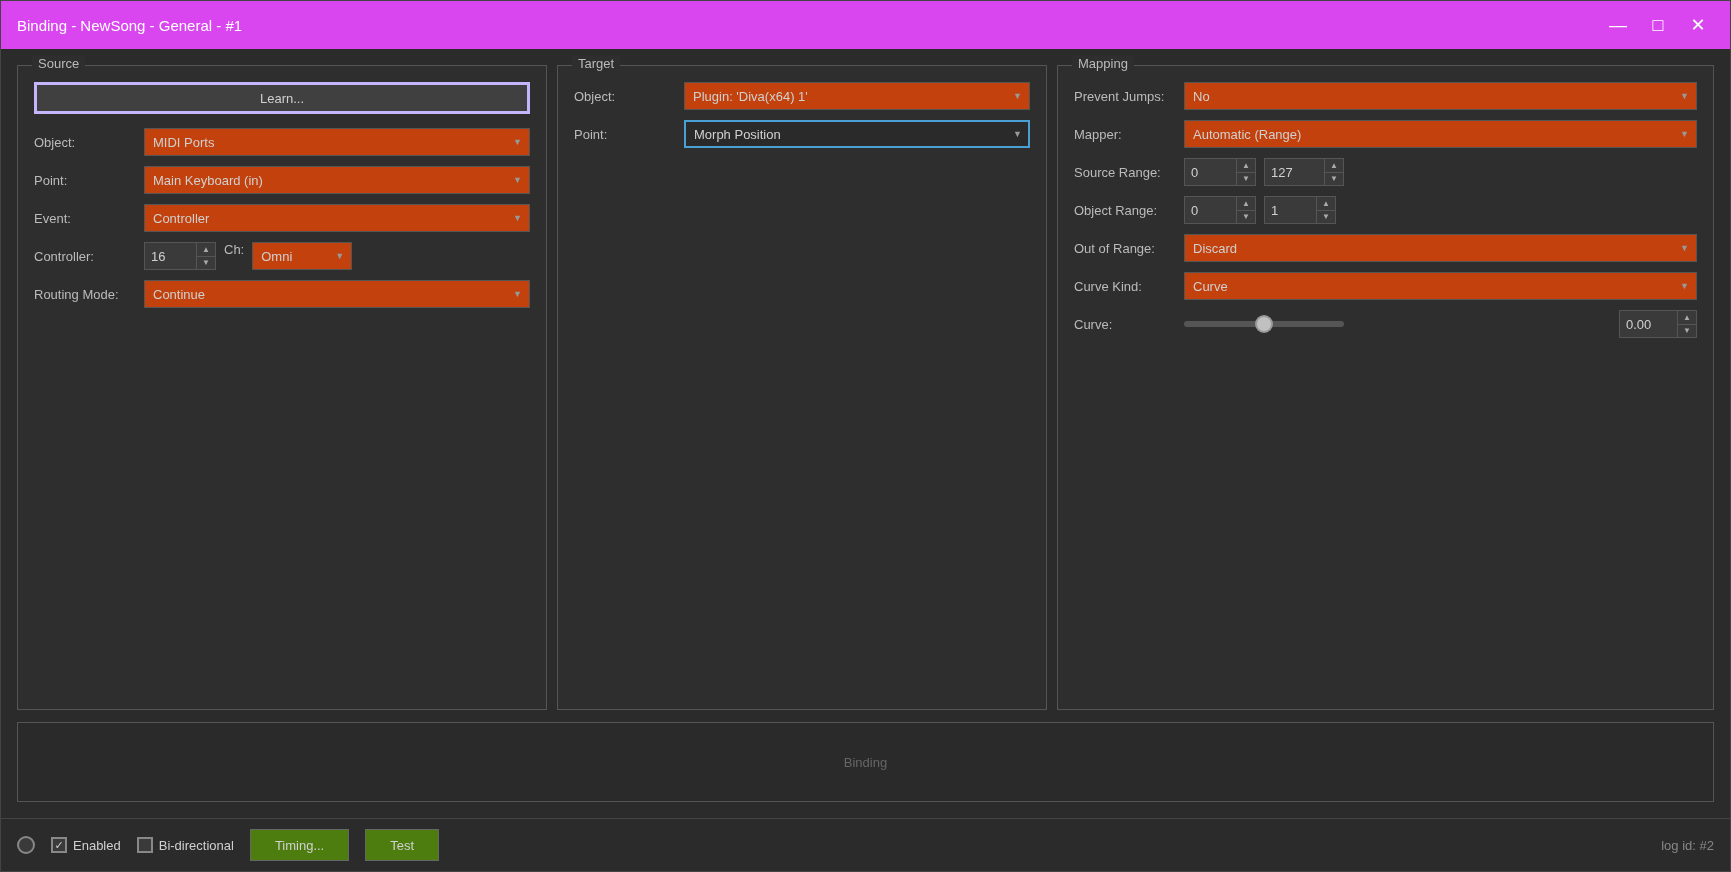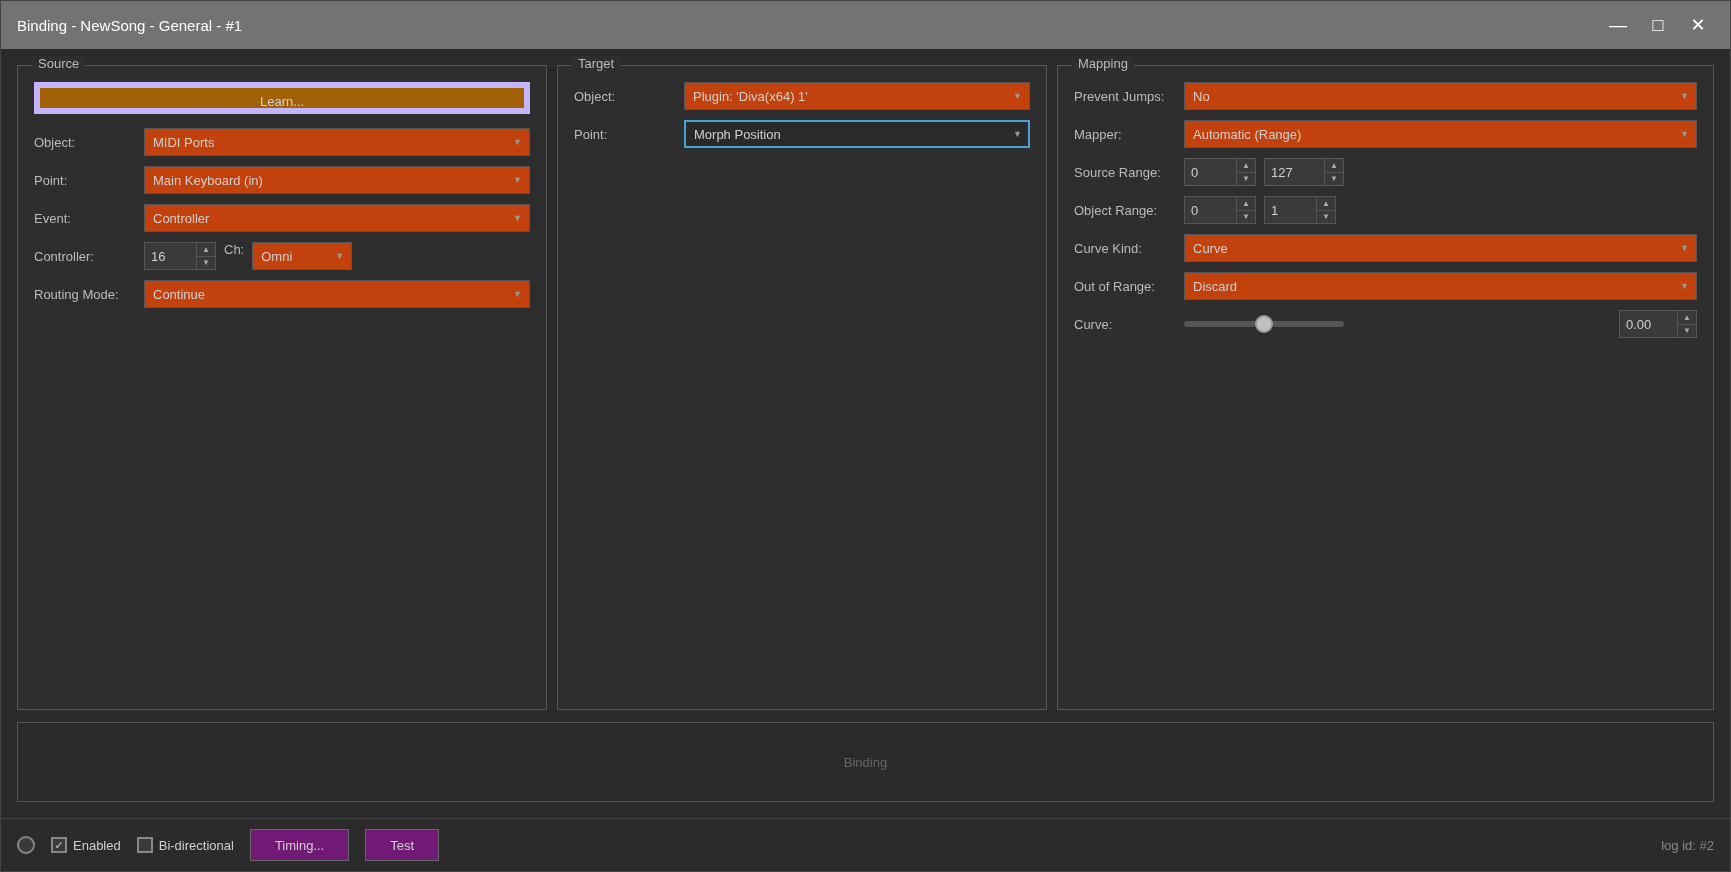--- a/index.html
+++ b/index.html
@@ -13,21 +13,21 @@
       overflow: hidden;
     }
     .window {
       width: 1731px;
       height: 872px;
       display: flex;
       flex-direction: column;
       border: 1px solid #444;
     }
     .titlebar {
-      background: #737373;
+      background: #d946ef;
       height: 48px;
       display: flex;
       align-items: center;
       padding: 0 16px;
       flex-shrink: 0;
     }
     .titlebar-title {
       color: #fff;
       font-size: 15px;
       font-weight: 400;
@@ -115,22 +115,22 @@
       content: '▼';
       position: absolute;
       right: 8px;
       top: 50%;
       transform: translateY(-50%);
       font-size: 9px;
       color: #999;
       pointer-events: none;
     }
     .learn-btn {
-      background: #a16207;
-      border: 6px solid #c4b5fd;
+      background: #404040;
+      border: 3px solid #c4b5fd;
       color: #d0d0d0;
       padding: 6px 0;
       font-size: 13px;
       cursor: pointer;
       width: 100%;
       height: 32px;
       margin-bottom: 14px;
       text-align: center;
     }
     .spinbox-wrapper {
@@ -224,21 +224,21 @@
       border: 2px solid #888;
       background: #3a3a3a;
       display: flex;
       align-items: center;
       justify-content: center;
       font-size: 11px;
       color: #d0d0d0;
       cursor: pointer;
     }
     .action-btn {
-      background: #701a75;
+      background: #4d7c0f;
       border: 1px solid #666;
       color: #d0d0d0;
       padding: 6px 24px;
       font-size: 13px;
       cursor: pointer;
       height: 32px;
     }
     .log-id {
       margin-left: auto;
       color: #888;
@@ -451,33 +451,33 @@
               <input class="spinbox-input" type="text" value="1" style="">
               <div class="spinbox-btns">
                 <button class="spinbox-btn up">▲</button>
                 <button class="spinbox-btn">▼</button>
               </div>
             </div>
           </div>
         </div>
 
         <div class="form-row">
+          <span class="form-label">Out of Range:</span>
+          <div class="select-wrapper" style="flex:1;">
+            <select style="width:100%;">
+              <option>Discard</option>
+            </select>
+          </div>
+        </div>
+
+        <div class="form-row">
           <span class="form-label">Curve Kind:</span>
           <div class="select-wrapper" style="flex:1;">
             <select style="width:100%;">
               <option>Curve</option>
-            </select>
-          </div>
-        </div>
-
-        <div class="form-row">
-          <span class="form-label">Out of Range:</span>
-          <div class="select-wrapper" style="flex:1;">
-            <select style="width:100%;">
-              <option>Discard</option>
             </select>
           </div>
         </div>
 
         <div class="form-row">
           <span class="form-label">Curve:</span>
           <div class="slider-wrapper">
             <input type="range" min="-1" max="1" step="0.01" value="0" style="width: 160px;">
           </div>
           <div class="spinbox-wrapper" style="margin-left:8px;">

